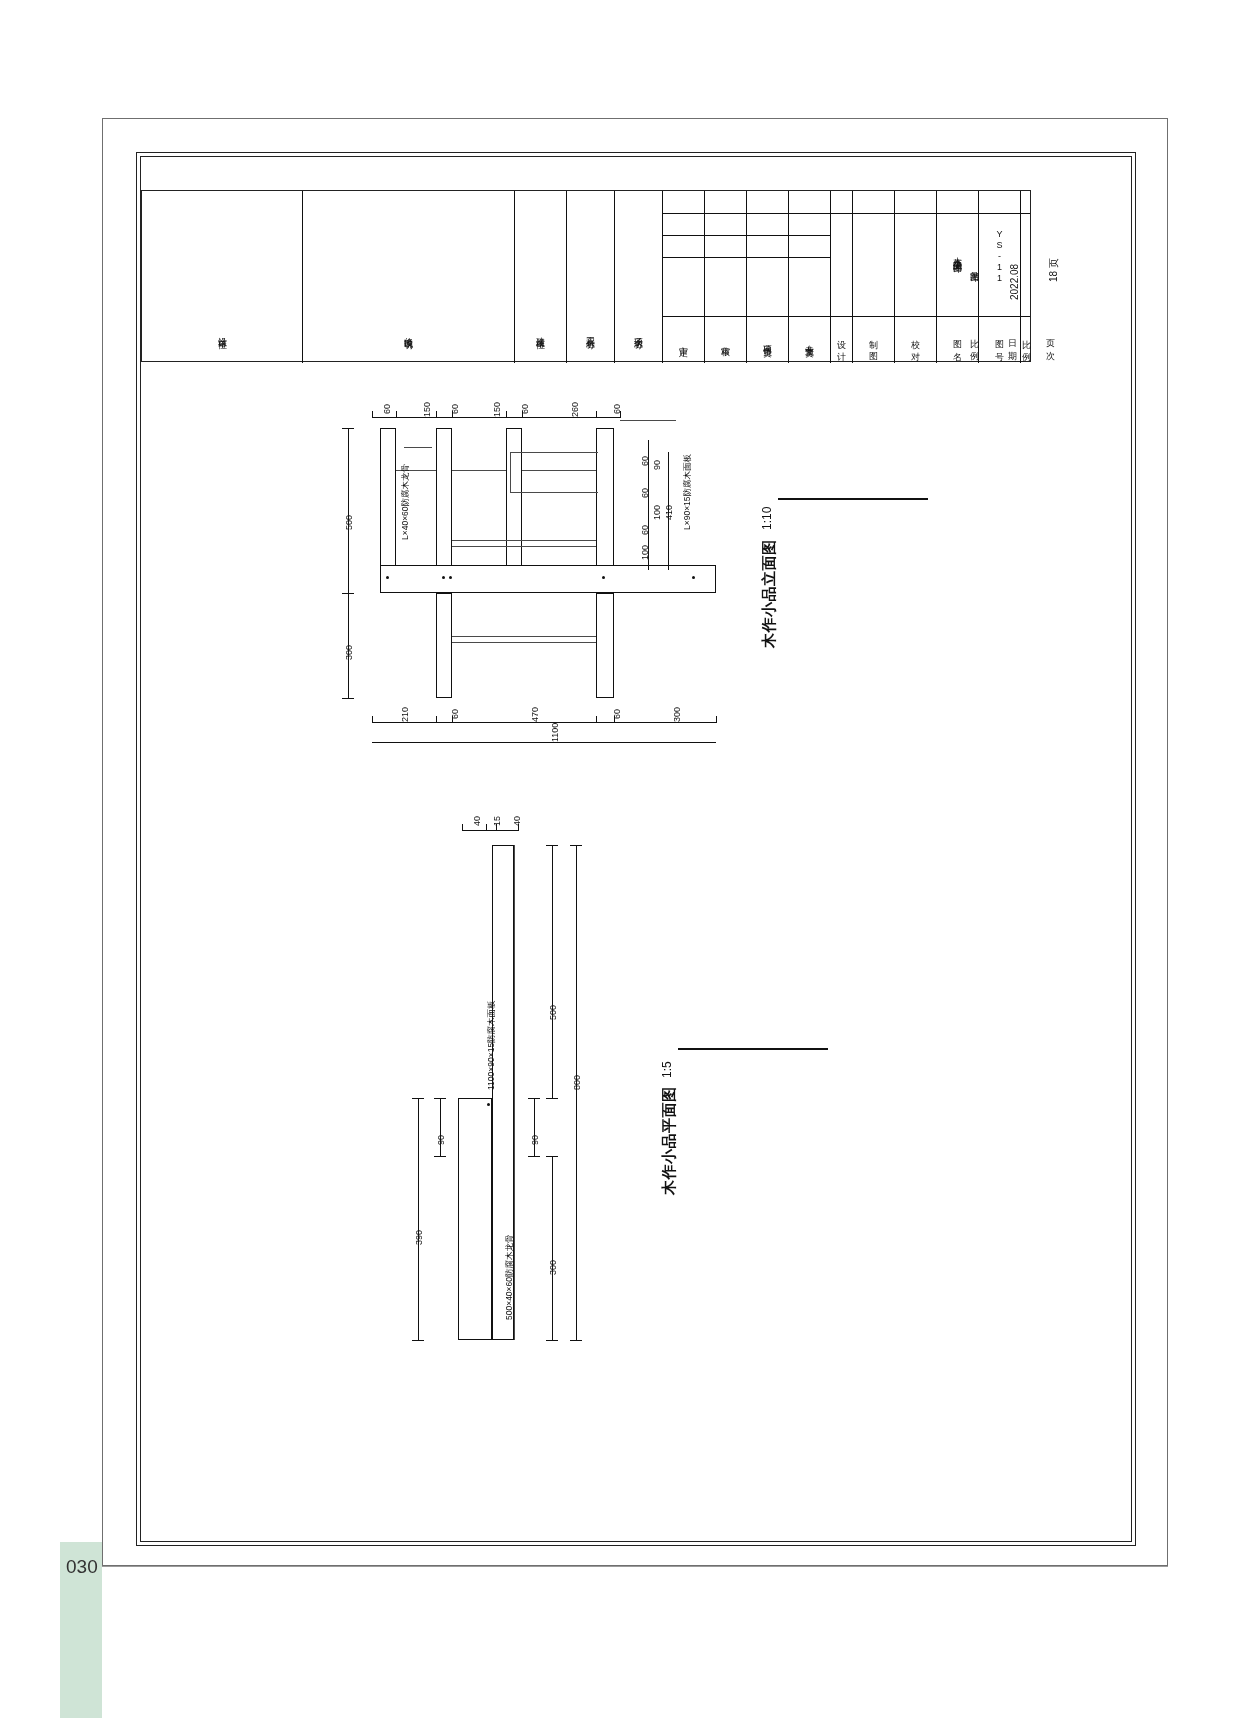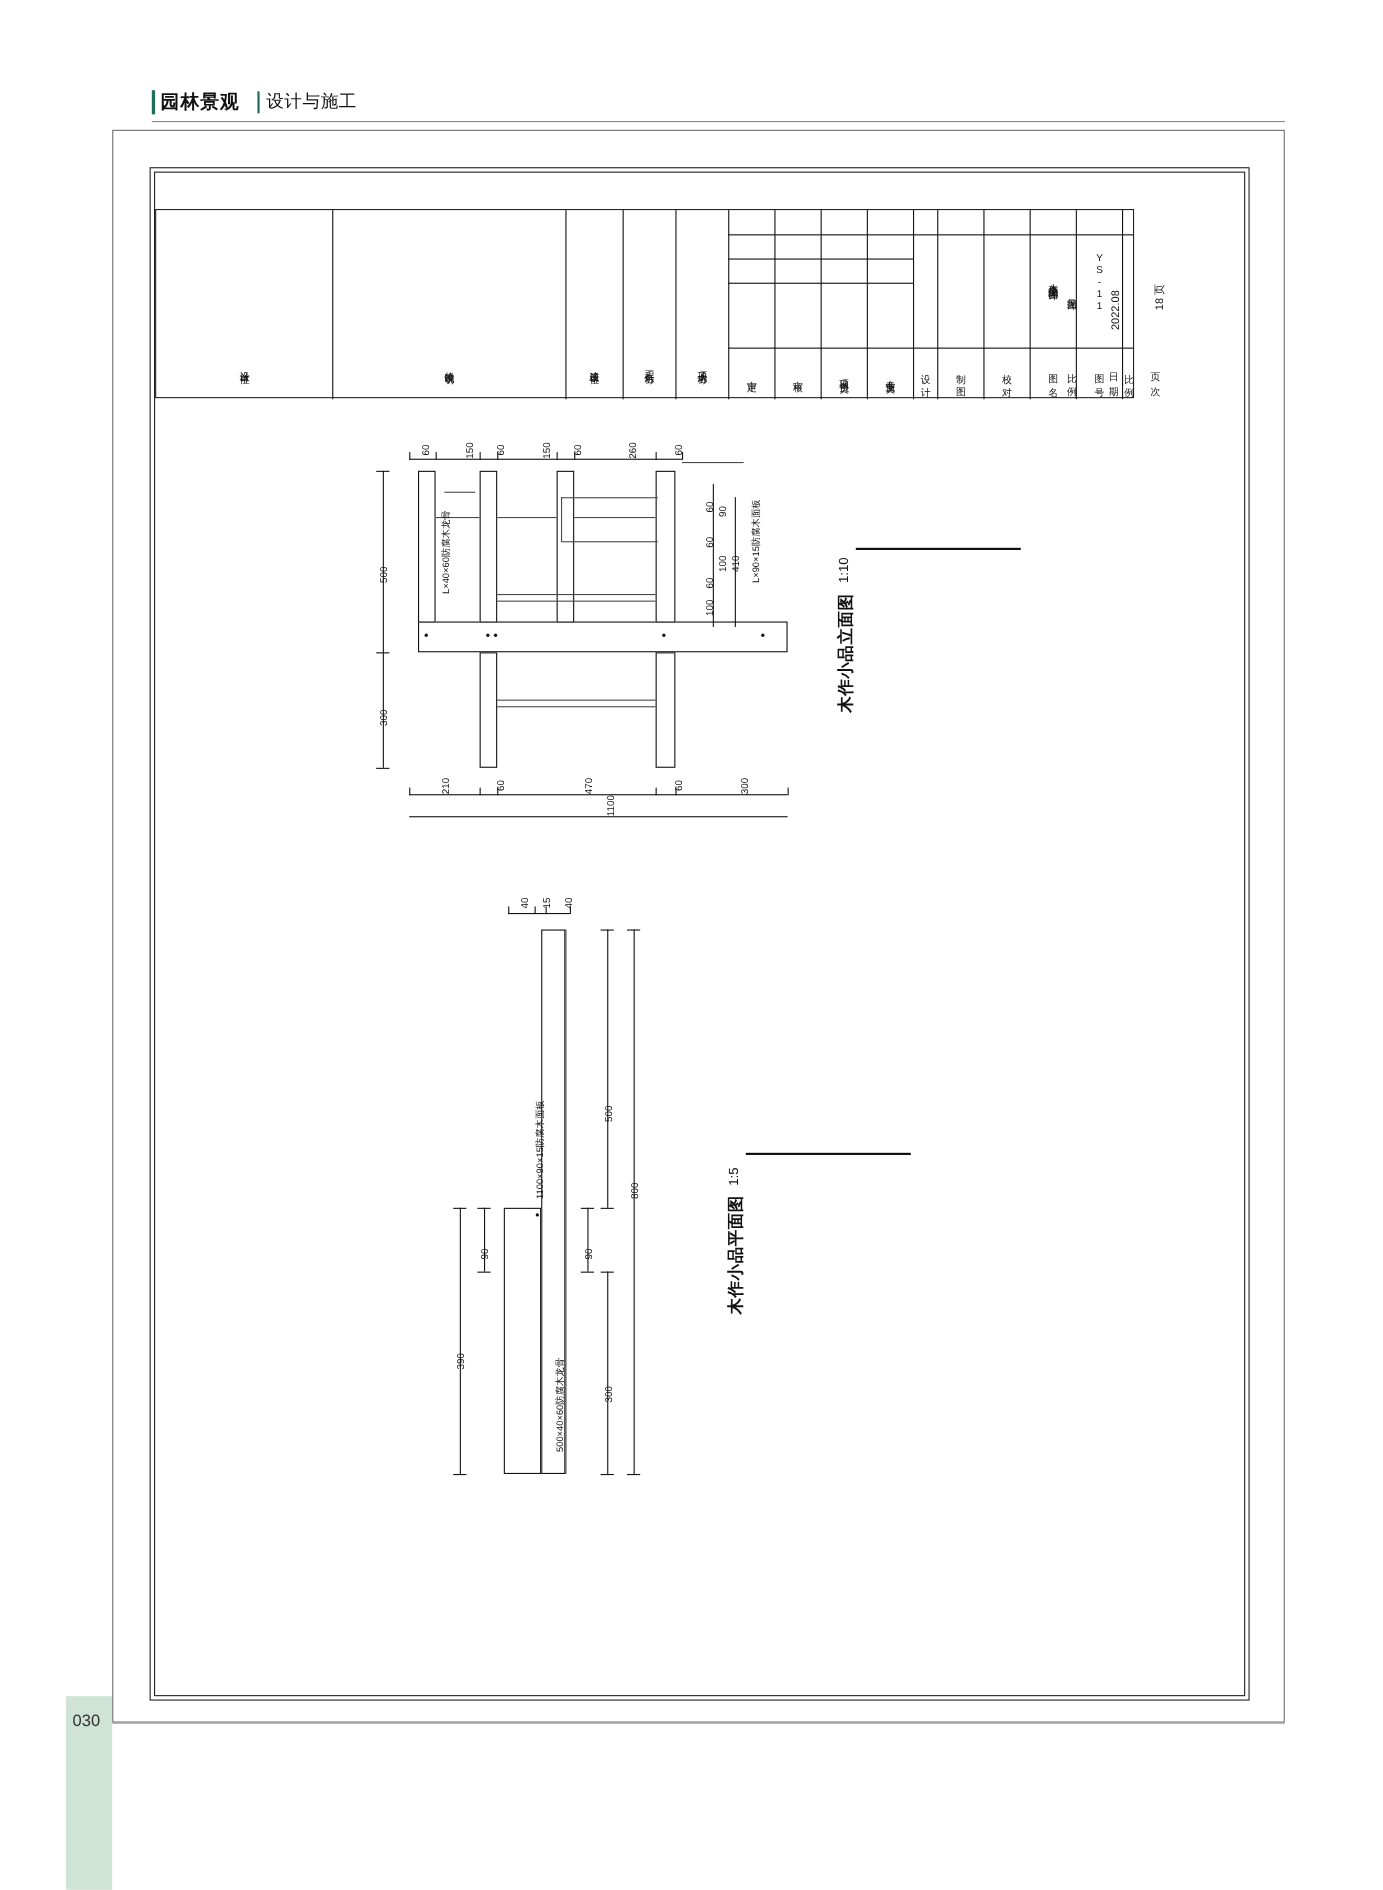--- a/index.html
+++ b/index.html
@@ -31,21 +31,21 @@
   }
   .hdr-sub{
     position:absolute;left:104px;top:0px;font-size:16px;color:#111;line-height:22px;letter-spacing:0.5px;
   }
 
   
   .pagetab{
     position:absolute;left:60px;top:1542px;width:42px;height:176px;background:#cfe4d6;
   }
   .pagenum{
-    position:absolute;left:66px;top:1556px;font-size:15px;color:#333;
+    position:absolute;left:66px;top:1556px;font-size:19px;color:#333;
   }
   .footer-rule{
     position:absolute;left:102px;top:1566px;width:1066px;height:1px;background:#9a9a9a;
   }
 
   
   .frame-outer{
     position:absolute;left:102px;top:118px;width:1066px;height:1448px;
     border:1px solid #6f6f6f;box-sizing:border-box;background:#fff;
   }
@@ -99,27 +99,20 @@
 
   .underline-title{
     position:absolute;background:#111;height:2px;
   }
 </style>
 </head>
 <body>
 
 <div class="page">
 
-  <div class="header">
-    <div class="hdr-bar"></div>
-    <div class="hdr-title">园林景观</div>
-    <div class="hdr-sep"></div>
-    <div class="hdr-sub">设计与施工</div>
-    <div class="header-rule"></div>
-  </div>
 
   <div class="pagetab"></div>
   <div class="pagenum">030</div>
   <div class="footer-rule"></div>
 
   <div class="frame-outer"></div>
   <div class="frame-inner"></div>
   <div class="frame-inner2"></div>
 
   <div class="titleblock">

